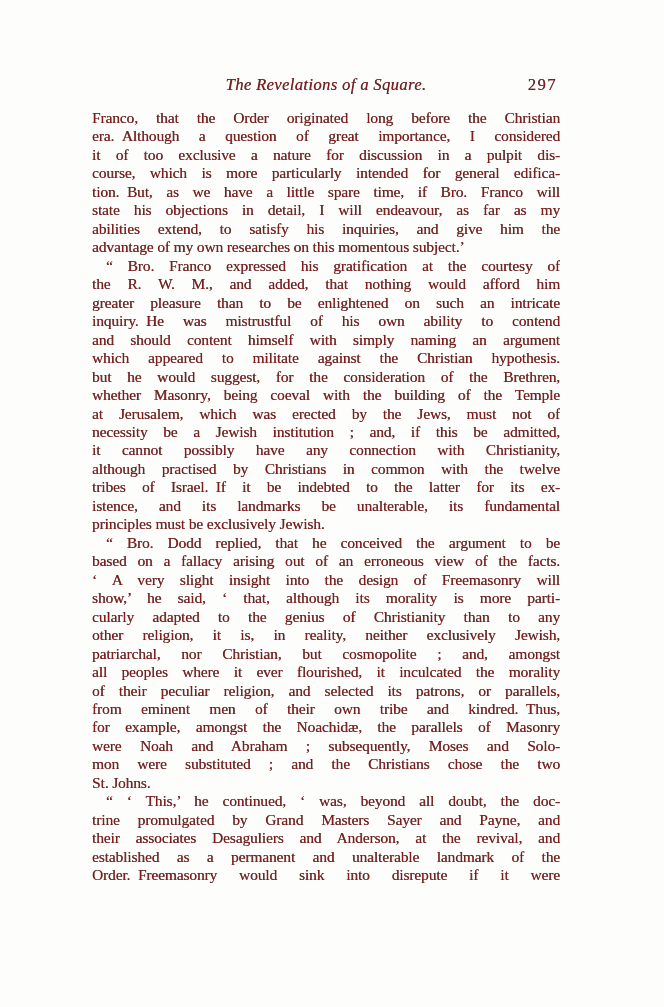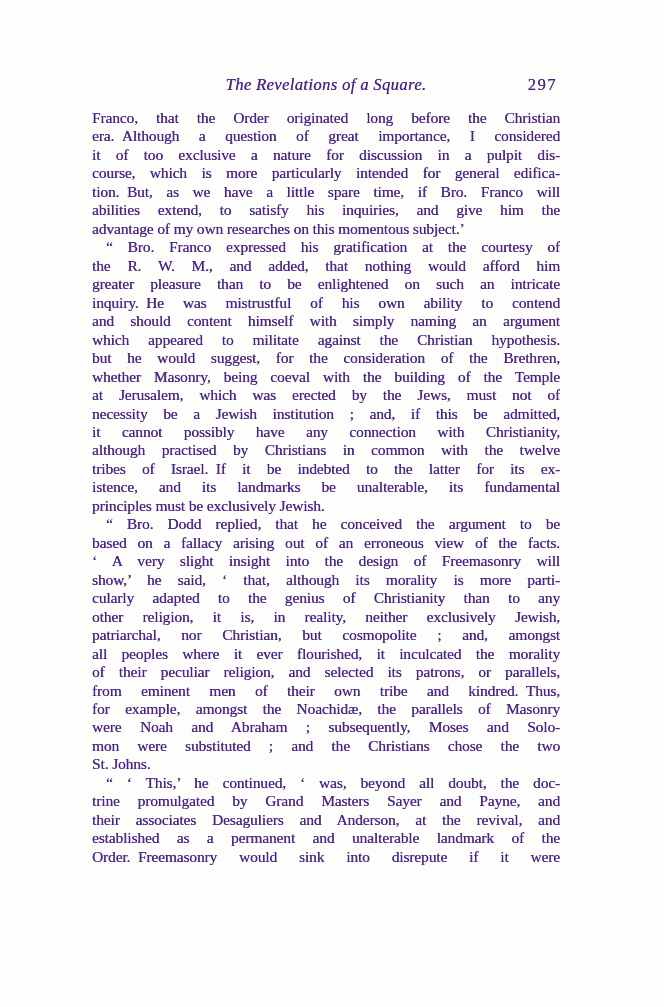--- a/index.html
+++ b/index.html
@@ -5,21 +5,21 @@
   html, body { margin: 0; padding: 0; }
   body {
     width: 664px; height: 1007px;
     background: #ffffff;
     font-family: "Liberation Serif", "DejaVu Serif", serif;
   }
   .page {
     position: relative;
     width: 664px; height: 1007px;
     background: #fdfdfb;
-    color: #4c1d95;
+    color: #7f1d1d;
     overflow: hidden;
     text-shadow: 0.3px 0 0 rgba(25,25,25,0.7);
   }
   .running-header {
     position: absolute;
     top: 75px; left: 92px; width: 468px; height: 20px;
     font-size: 16.5px;
   }
   .header-title {
     position: absolute; left: 0; right: 0;
@@ -55,20 +55,21 @@
     <span class="header-title">The Revelations of a Square.</span>
     <span class="page-number">297</span>
   </div>
   <div class="body-text" id="body-text">
       <div class="paragraph">
         <div class="line">Franco, that the Order originated long before the Christian</div>
         <div class="line">era. Although a question of great importance, I considered</div>
         <div class="line">it of too exclusive a nature for discussion in a pulpit dis-</div>
         <div class="line">course, which is more particularly intended for general edifica-</div>
         <div class="line">tion. But, as we have a little spare time, if Bro. Franco will</div>
+        <div class="line">state his objections in detail, I will endeavour, as far as my</div>
         <div class="line">abilities extend, to satisfy his inquiries, and give him the</div>
         <div class="line last">advantage of my own researches on this momentous subject.’</div>
       </div>
       <div class="paragraph">
         <div class="line indent">“ Bro. Franco expressed his gratification at the courtesy of</div>
         <div class="line">the R. W. M., and added, that nothing would afford him</div>
         <div class="line">greater pleasure than to be enlightened on such an intricate</div>
         <div class="line">inquiry. He was mistrustful of his own ability to contend</div>
         <div class="line">and should content himself with simply naming an argument</div>
         <div class="line">which appeared to militate against the Christian hypothesis.</div>

